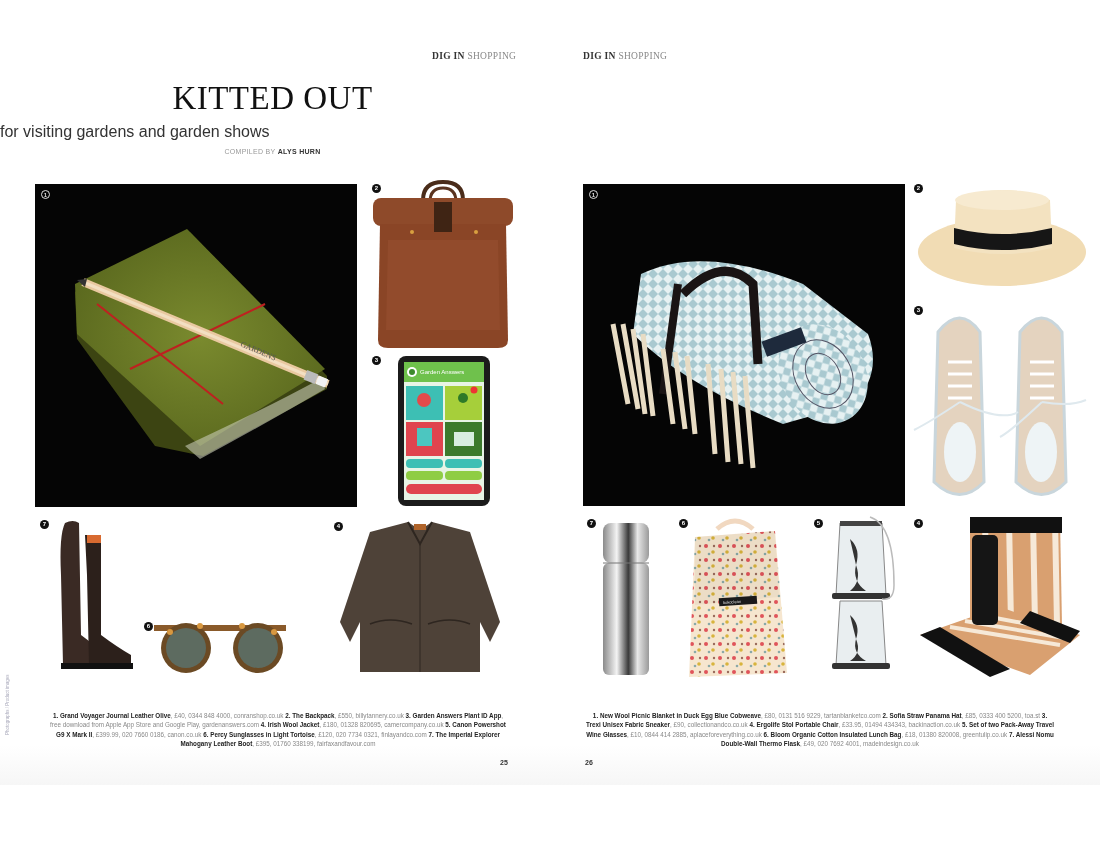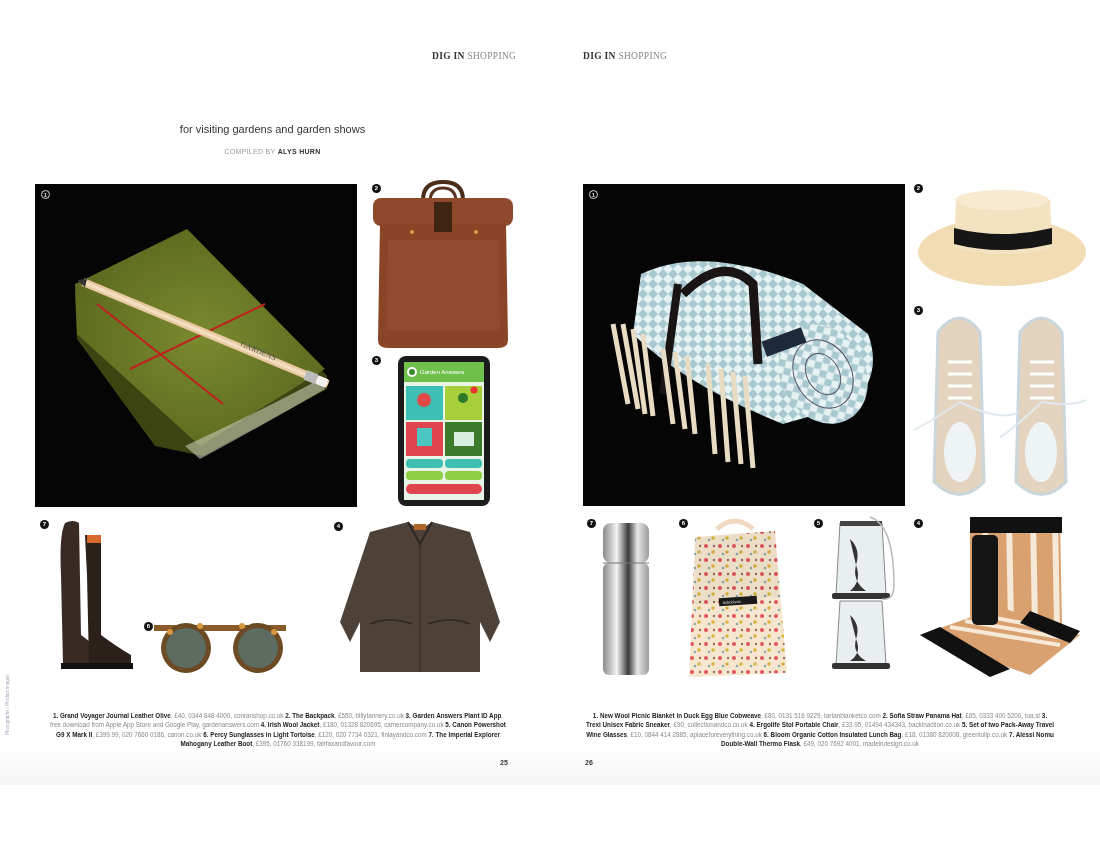--- a/index.html
+++ b/index.html
@@ -14,22 +14,22 @@
 
   .section-tag { position: absolute; top: 51px; font-family: "Liberation Serif", serif;
     font-size: 9.5px; letter-spacing: 0.3px; }
   .section-tag .strong { color: #333; font-weight: bold; }
   .section-tag .light { color: #888; }
   .page-left .section-tag { left: 432px; }
   .page-right .section-tag { left: 38px; }
 
   .title { position: absolute; top: 80px; left: 0; width: 545px; text-align: center;
     font-family: "Liberation Serif", serif; font-size: 33px; color: #111; letter-spacing: 0.5px; }
-  .subtitle { position: absolute; top: 123px; left: 0; width: 545px; text-align: center;
-    font-size: 11px; color: #333; }
+  .subtitle { position: absolute; top: 123px; left: 0; width: 545px; 
+    font-size: 16px; color: #333; }
   .byline { position: absolute; top: 148px; left: 0; width: 545px; text-align: center;
     font-size: 7px; letter-spacing: 0.3px; color: #999; }
   .byline .name { color: #333; font-weight: bold; }
 
   .photo { position: absolute; overflow: hidden; }
   .num { position: absolute; width: 9px; height: 9px; border-radius: 50%;
     font-size: 6px; line-height: 9px; text-align: center; font-weight: bold; }
   .num.on-dark { border: 1px solid #ddd; color: #ddd; background: transparent; }
   .num.on-light { background: #111; color: #fff; }
 
@@ -50,20 +50,21 @@
 <body>
 
 <div class="page page-left">
   <div class="page-foot-shade"></div>
 
   <div class="section-tag">
     <span class="strong">DIG IN</span>
     <span class="light">SHOPPING</span>
   </div>
 
+  <div class="title">KITTED OUT</div>
   <div class="subtitle">for visiting gardens and garden shows</div>
   <div class="byline">
     <span>COMPILED BY</span>
     <span class="name">ALYS HURN</span>
   </div>
 
   <div class="photo" style="left:35px; top:184px; width:322px; height:323px; background:#050505;">
     <div class="num on-dark" style="left:6px; top:6px;">1</div>
     <svg width="322" height="323" viewBox="0 0 322 323">
       <defs>

